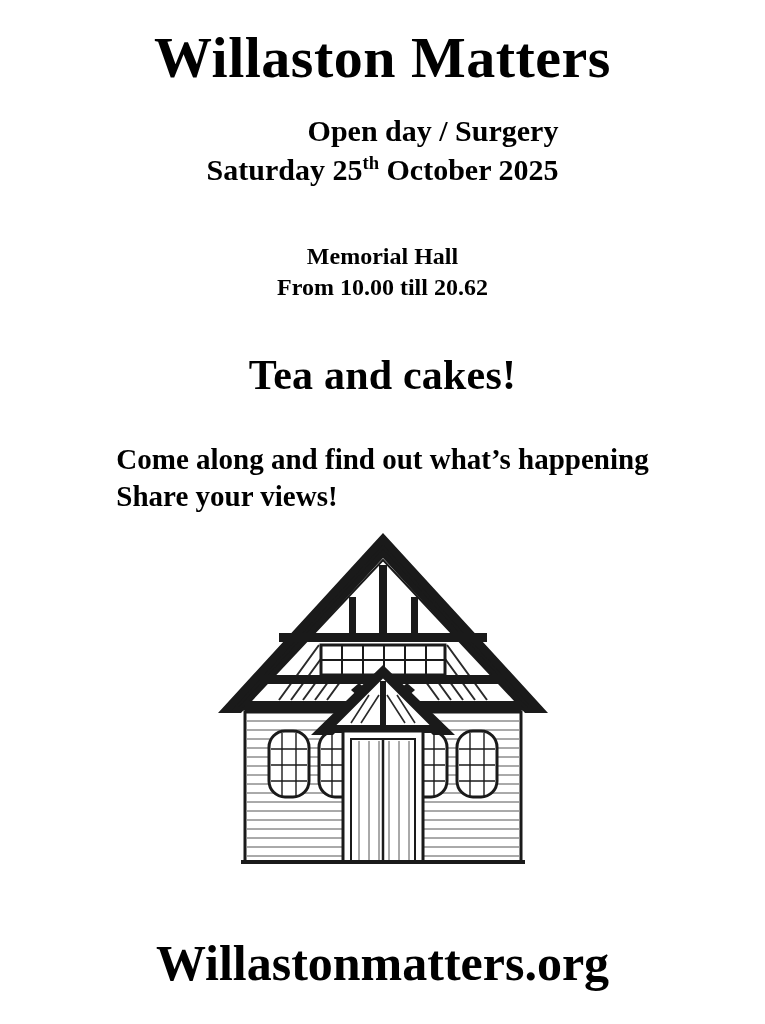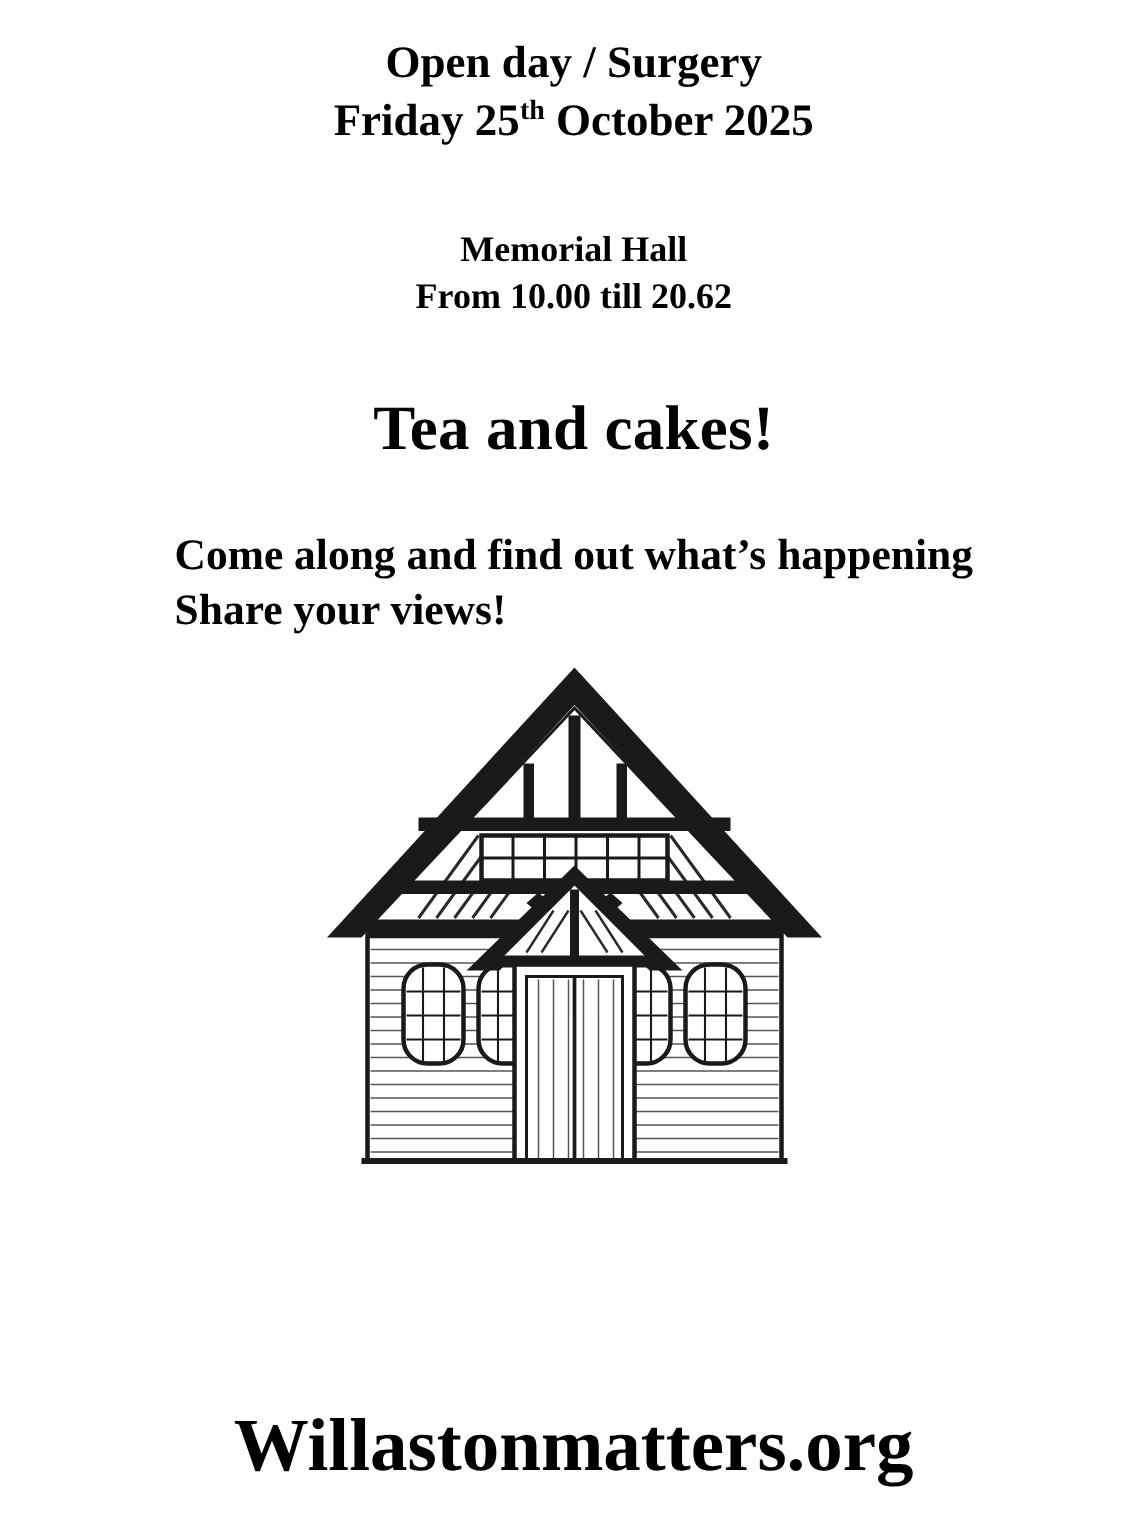--- a/index.html
+++ b/index.html
@@ -33,20 +33,21 @@
   }
   .subtitle-block {
     margin-top: 22px;
     text-align: center;
     font-size: 30px;
     font-weight: bold;
     line-height: 1.30;
   }
   .subtitle-block .line {
     display: block;
+    text-align: right;
   }
   sup.ord {
     font-size: 0.62em;
     vertical-align: super;
     line-height: 0;
   }
   .venue-block {
     margin-top: 52px;
     text-align: center;
     font-size: 24px;
@@ -86,24 +87,25 @@
     font-size: 50px;
     font-weight: bold;
     margin-top: 13px;
   }
 </style>
 </head>
 <body>
 
 <div class="poster">
 
+  <div class="title">Willaston Matters</div>
 
   <div class="subtitle-block">
     <span class="line">Open day / Surgery</span>
-    <span class="line"><span>Friday 25</span><sup class="ord">th</sup><span> October 2025</span></span>
+    <span class="line"><span>Saturday 25</span><sup class="ord">th</sup><span> October 2025</span></span>
   </div>
 
   <div class="venue-block">
     <span class="line">Memorial Hall</span>
     <span class="line">From 10.00 till 20.62</span>
   </div>
 
   <div class="highlight">Tea and cakes!</div>
 
   <div class="invite-block">

